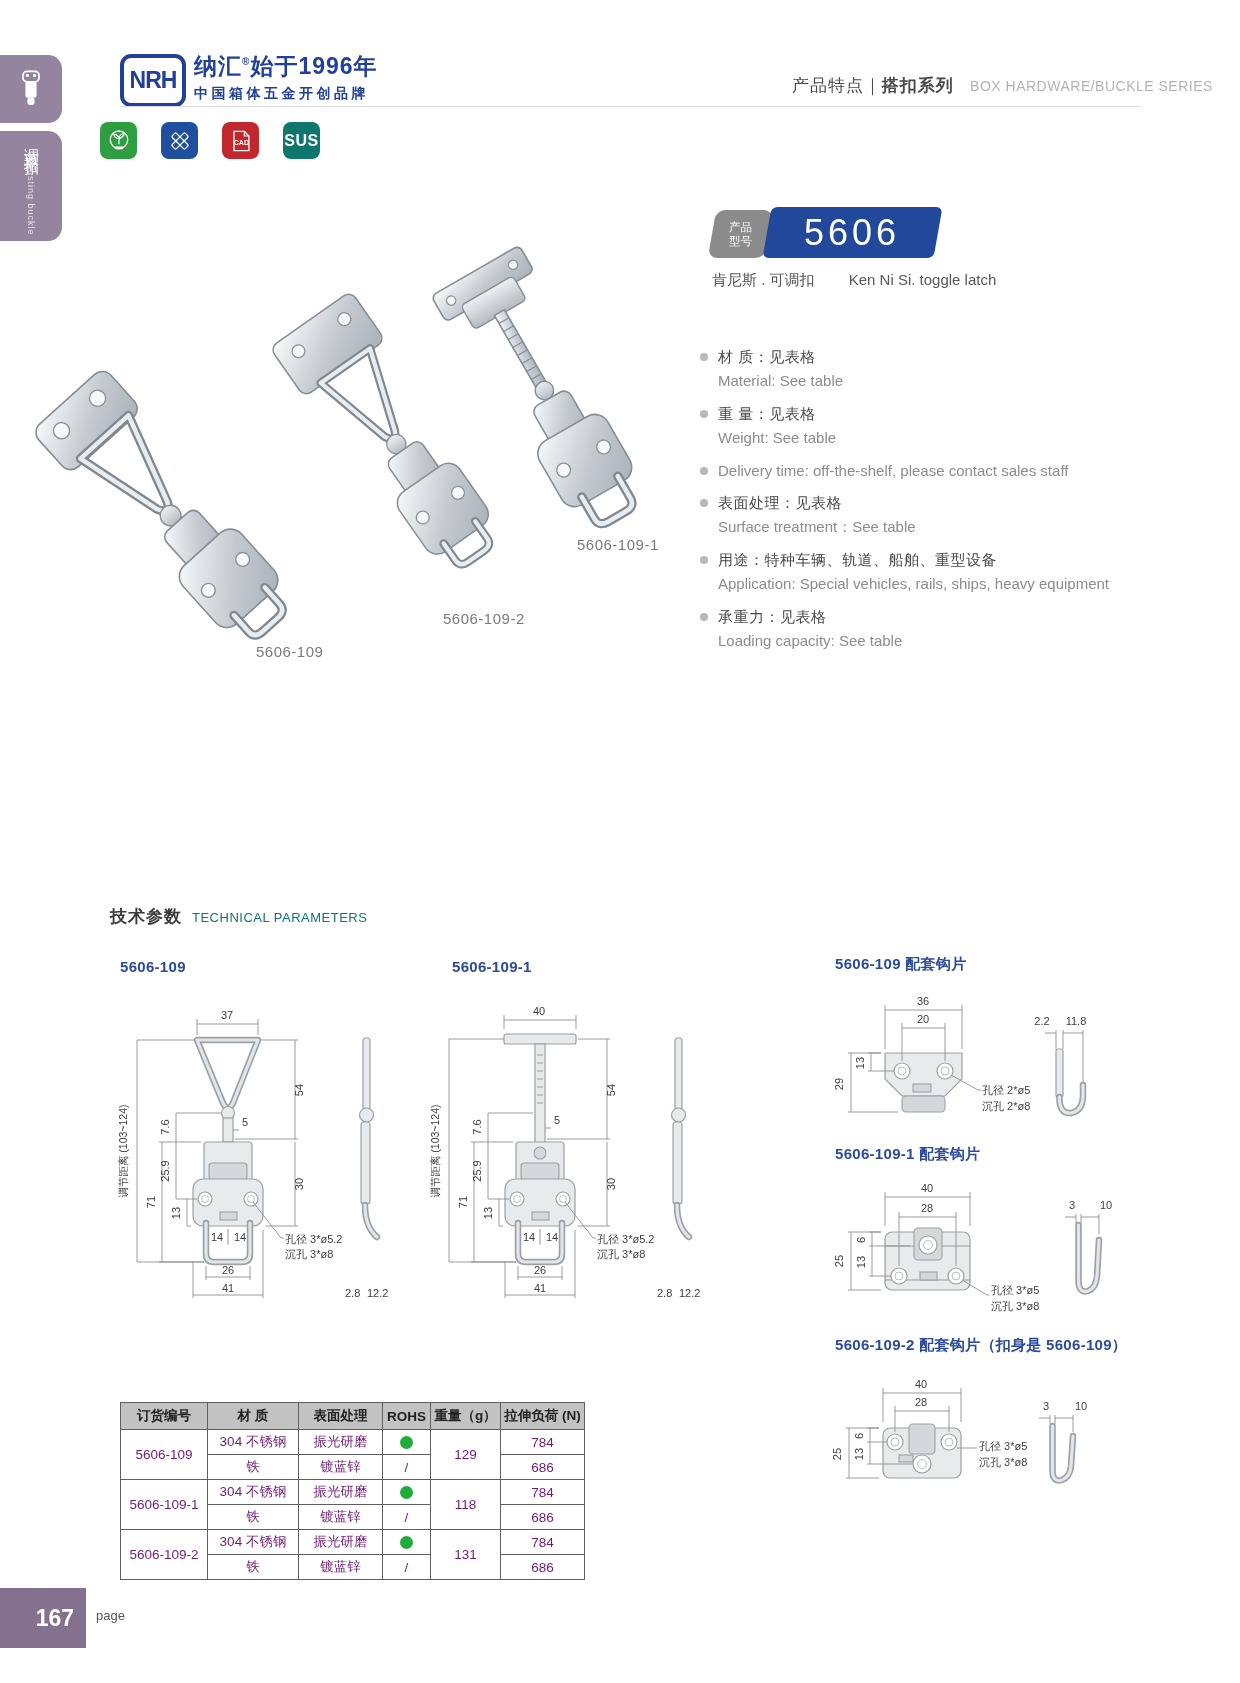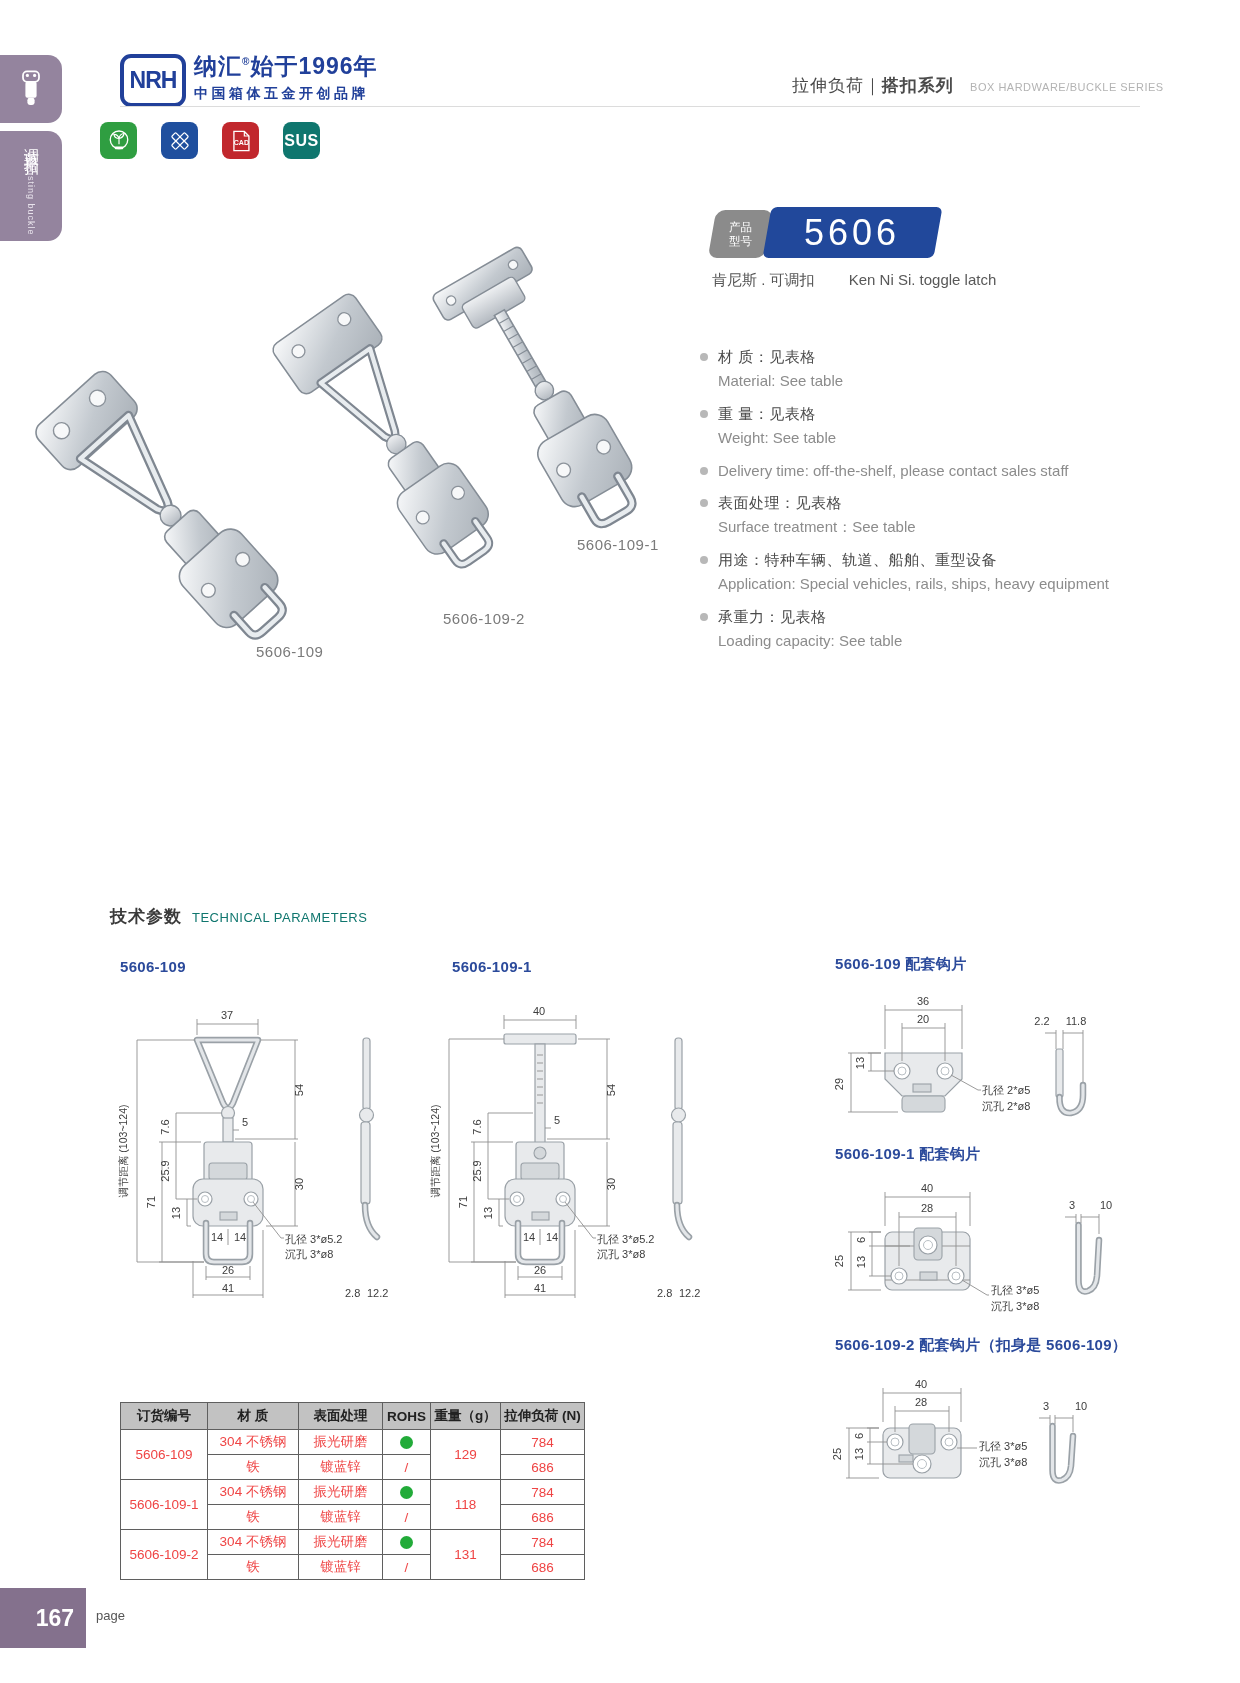--- a/index.html
+++ b/index.html
@@ -17,21 +17,21 @@
   .nrh-logo{position:absolute;left:120px;top:54px;width:58px;height:45px;border:4px solid #21409a;
             border-radius:11px;display:flex;align-items:center;justify-content:center;
             color:#21409a;font-weight:bold;font-size:23px;letter-spacing:-1px;}
   .brand{position:absolute;left:194px;top:51px;color:#21409a;}
   .brand-cn{font-size:23px;font-weight:bold;letter-spacing:1px;}
   .brand-cn sup{font-size:10px;}
   .brand-sub{font-size:14px;font-weight:bold;letter-spacing:3.5px;margin-top:3px;}
   .head-right{position:absolute;left:792px;top:74px;width:430px;white-space:nowrap;}
   .cat-cn{font-size:17px;color:#4a4a4a;letter-spacing:1px;}
   .cat-cn .b{font-weight:bold;}
-  .cat-en{font-size:11px;color:#b3b3b3;margin-left:12px;letter-spacing:0.5px;}
+  .cat-en{font-size:14px;color:#b3b3b3;margin-left:12px;letter-spacing:0.5px;}
   .head-line{position:absolute;left:120px;top:106px;width:1020px;height:1px;background:#dcdcdc;}
   
   .icons-row{position:absolute;left:100px;top:122px;display:flex;gap:24px;align-items:center;}
   .app-icon{width:37px;height:37px;border-radius:8px;display:flex;align-items:center;justify-content:center;}
   .ic-eco{background:#2f9e41;} .ic-tools{background:#1f4f9e;} .ic-cad{background:#c1272d;}
   .ic-sus{background:#0f766e;color:#fff;font-weight:bold;font-size:16px;letter-spacing:0.5px;}
   
   .badge-gray{position:absolute;left:712px;top:210px;width:57px;height:48px;background:#8b8b8b;
               border-radius:9px;transform:skewX(-10deg);display:flex;align-items:center;justify-content:center;}
   .badge-gray .in{transform:skewX(10deg);color:#fff;font-size:11.5px;line-height:1.25;text-align:center;}
@@ -71,21 +71,21 @@
   .latch .m1{fill:url(#gmet);stroke:#858d96;stroke-width:1.4;}
   .latch .m2{fill:url(#gmet2);stroke:#858d96;stroke-width:1.2;}
   .latch .hole{fill:#f7f8f9;stroke:#8b929a;stroke-width:1.2;}
   .latch .wireA{stroke:#7f8791;stroke-width:8;fill:none;stroke-linejoin:round;stroke-linecap:round;}
   .latch .wireB{stroke:#e8ecef;stroke-width:4;fill:none;stroke-linejoin:round;stroke-linecap:round;}
   .latch .thr{stroke:#858d96;stroke-width:1;}
   
   table.spec{position:absolute;left:120px;top:1402px;border-collapse:collapse;table-layout:fixed;}
   table.spec th,table.spec td{border:1px solid #5f5f5f;text-align:center;padding:0;}
   table.spec th{background:#c2c2c2;height:26px;font-size:13.5px;font-weight:bold;color:#222;}
-  table.spec td{height:24px;font-size:13.5px;color:#ef4444;}
+  table.spec td{height:24px;font-size:13.5px;color:#701a75;}
   .dot{display:inline-block;width:13px;height:13px;border-radius:50%;background:#22ab39;vertical-align:middle;}
   
   .page-num{position:absolute;left:0;top:1588px;width:86px;height:60px;background:#84718d;color:#fff;
             font-weight:bold;font-size:23px;display:flex;align-items:center;justify-content:flex-end;
             padding-right:12px;box-sizing:border-box;}
   .page-label{position:absolute;left:96px;top:1608px;font-size:13px;color:#555;}
 </style>
 </head>
 <body>
 
@@ -122,21 +122,21 @@
   </div>
 
   <div class="nrh-logo">
     <span>NRH</span>
   </div>
   <div class="brand">
     <div class="brand-cn"><span>纳汇</span><sup>®</sup><span>始于1996年</span></div>
     <div class="brand-sub">中国箱体五金开创品牌</div>
   </div>
   <div class="head-right">
-    <span class="cat-cn"><span>拉伸负荷</span><span>｜</span><span class="b">搭扣系列</span></span>
+    <span class="cat-cn"><span>产品特点</span><span>｜</span><span class="b">搭扣系列</span></span>
     <span class="cat-en">BOX HARDWARE/BUCKLE SERIES</span>
   </div>
   <div class="head-line"></div>
 
   <div class="icons-row">
     <div class="app-icon ic-eco">
       <svg width="30" height="30" viewBox="0 0 36 36">
         <circle cx="18" cy="16.5" r="10.5" fill="none" stroke="#fff" stroke-width="1.6"></circle>
         <path d="M18,22 V15 M18,15 Q13,15 11.8,10 Q17,10.2 18,15 M18,15 Q23,14 24.2,9 Q19,9.2 18,15" stroke="#fff" fill="none" stroke-width="1.4"></path>
         <rect x="13" y="24.5" width="10" height="3.5" rx="1" fill="#fff"></rect>

